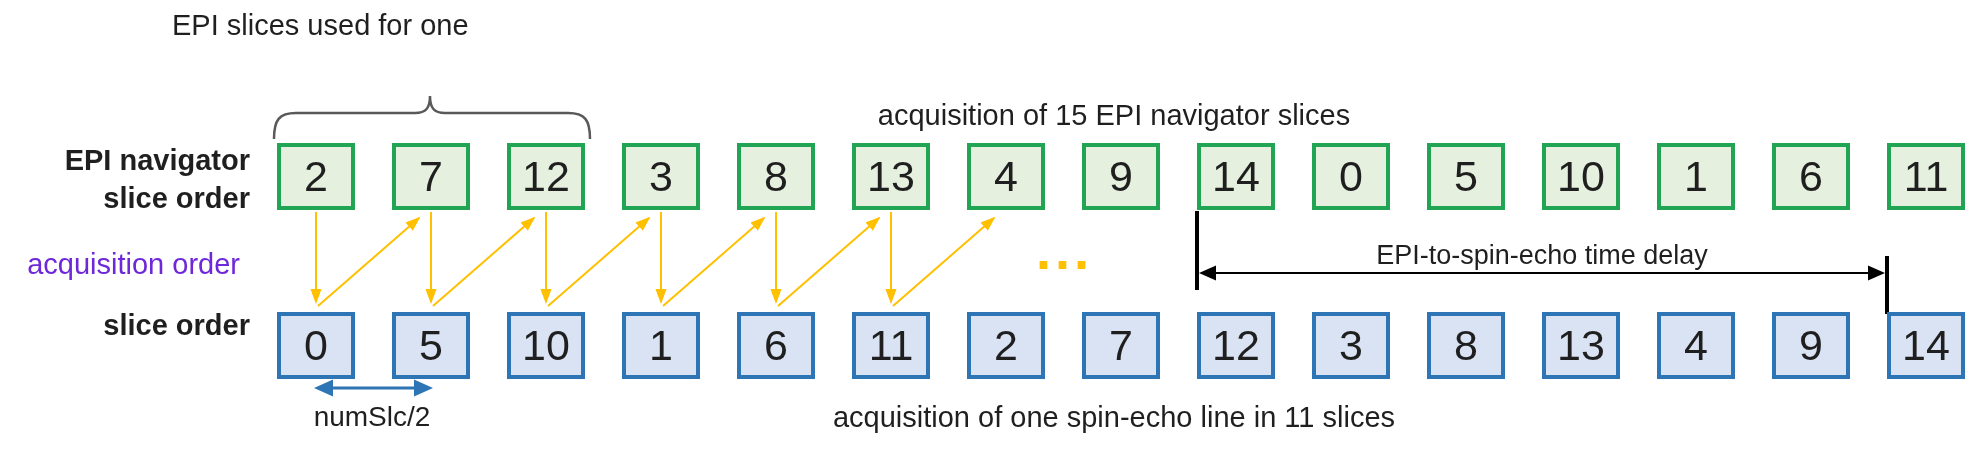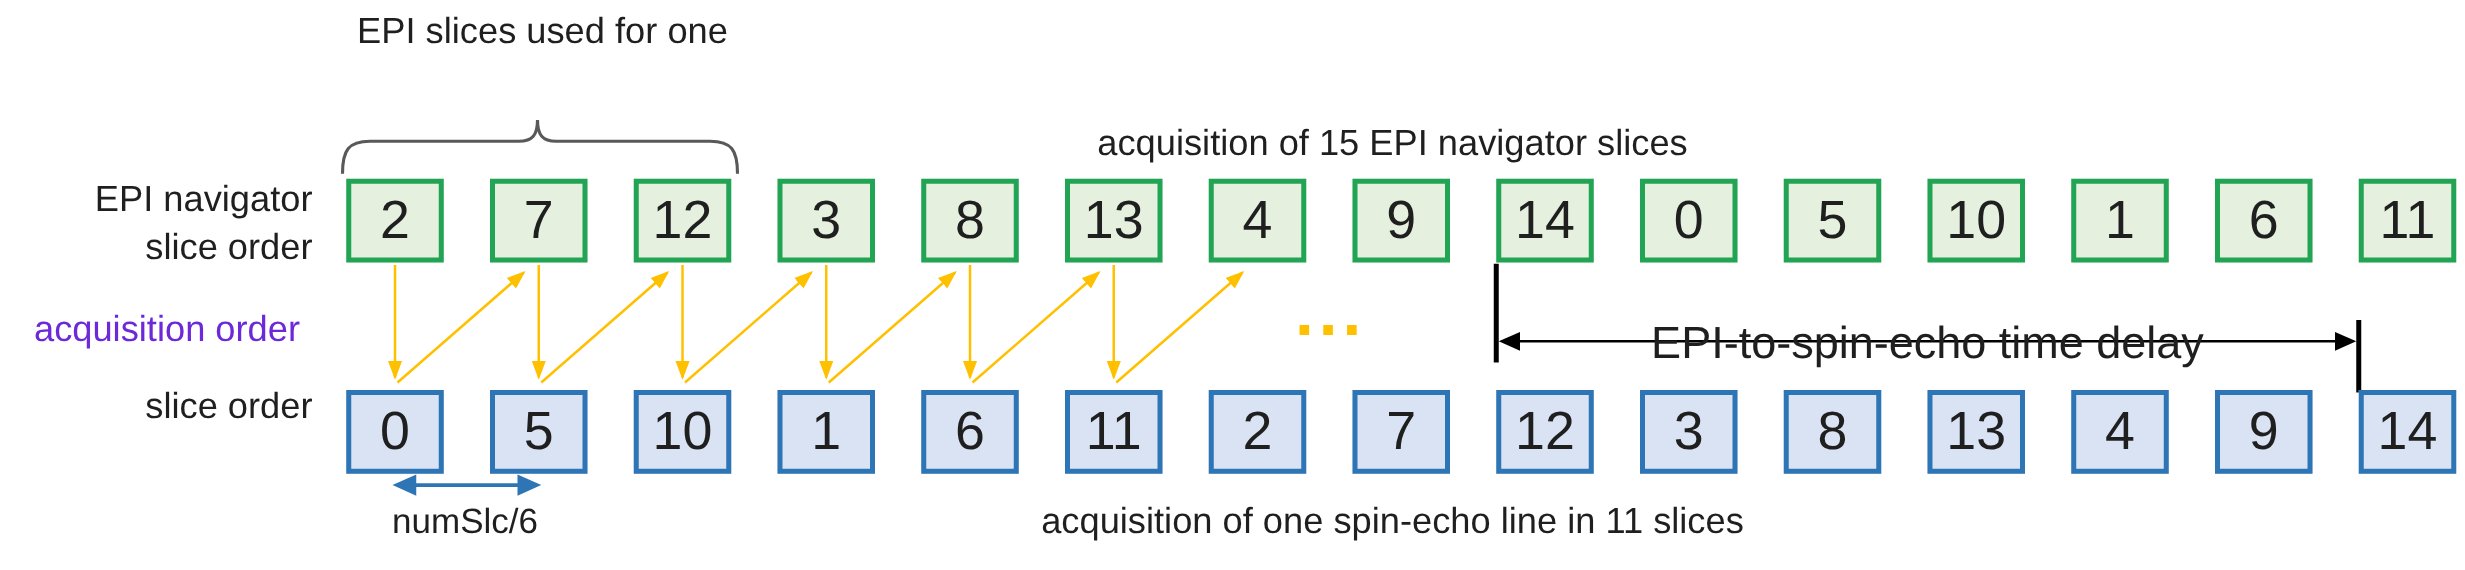--- a/index.html
+++ b/index.html
@@ -13,27 +13,27 @@
   .slice-row.epi  { top:143px; }
   .slice-row.spin { top:312px; }
   .slice-box { box-sizing:border-box; width:78px; height:67px;
                display:flex; align-items:center; justify-content:center;
                font-size:43px; line-height:1; }
   .epi  .slice-box { border:4px solid #22a455; background:#e5f0de; }
   .spin .slice-box { border:4px solid #2e75b6; background:#dae3f3; }
 
   
   .txt { position:absolute; font-size:29px; line-height:38px; white-space:nowrap; }
-  .brace-label  { left:184px; top:6px;  width:500px; text-align:center; white-space:normal; }
+  .brace-label  { left:172px; top:6px;  width:500px; text-align:left; white-space:normal; }
   .epi-caption  { left:814px; top:96px; width:600px; text-align:center; }
-  .row-label    { width:250px; text-align:right; left:0; }
+  .row-label    { width:250px; text-align:right; left:0;font-weight:bold; }
   .epi-label    { top:141px; }
   .spin-label   { top:306px; }
   .acq-label    { left:0; top:245px; width:240px; text-align:right; color:#6d28d9; }
-  .delay-label  { left:1197px; top:236px; width:690px; text-align:center; font-size:36px;margin-top:19px; }
+  .delay-label  { left:1197px; top:236px; width:690px; text-align:center; font-size:27px; }
   .dots         { left:1036px; top:223px; width:80px; color:#ffc000; font-weight:bold;
                   font-size:54px; letter-spacing:4px; line-height:54px; }
   .numslc-label { left:302px; top:398px; width:140px; text-align:center; font-size:28px; }
   .spin-caption { left:814px; top:398px; width:600px; text-align:center; }
 </style>
 </head>
 <body>
 
 <div class="canvas">
 
@@ -127,16 +127,16 @@
     <div class="slice-box">7</div>
     <div class="slice-box">12</div>
     <div class="slice-box">3</div>
     <div class="slice-box">8</div>
     <div class="slice-box">13</div>
     <div class="slice-box">4</div>
     <div class="slice-box">9</div>
     <div class="slice-box">14</div>
   </div>
 
-  <div class="txt numslc-label">numSlc/6</div>
+  <div class="txt numslc-label">numSlc/2</div>
   <div class="txt spin-caption">acquisition of one spin-echo line in 11 slices</div>
 
 </div>
 
 </body></html>

